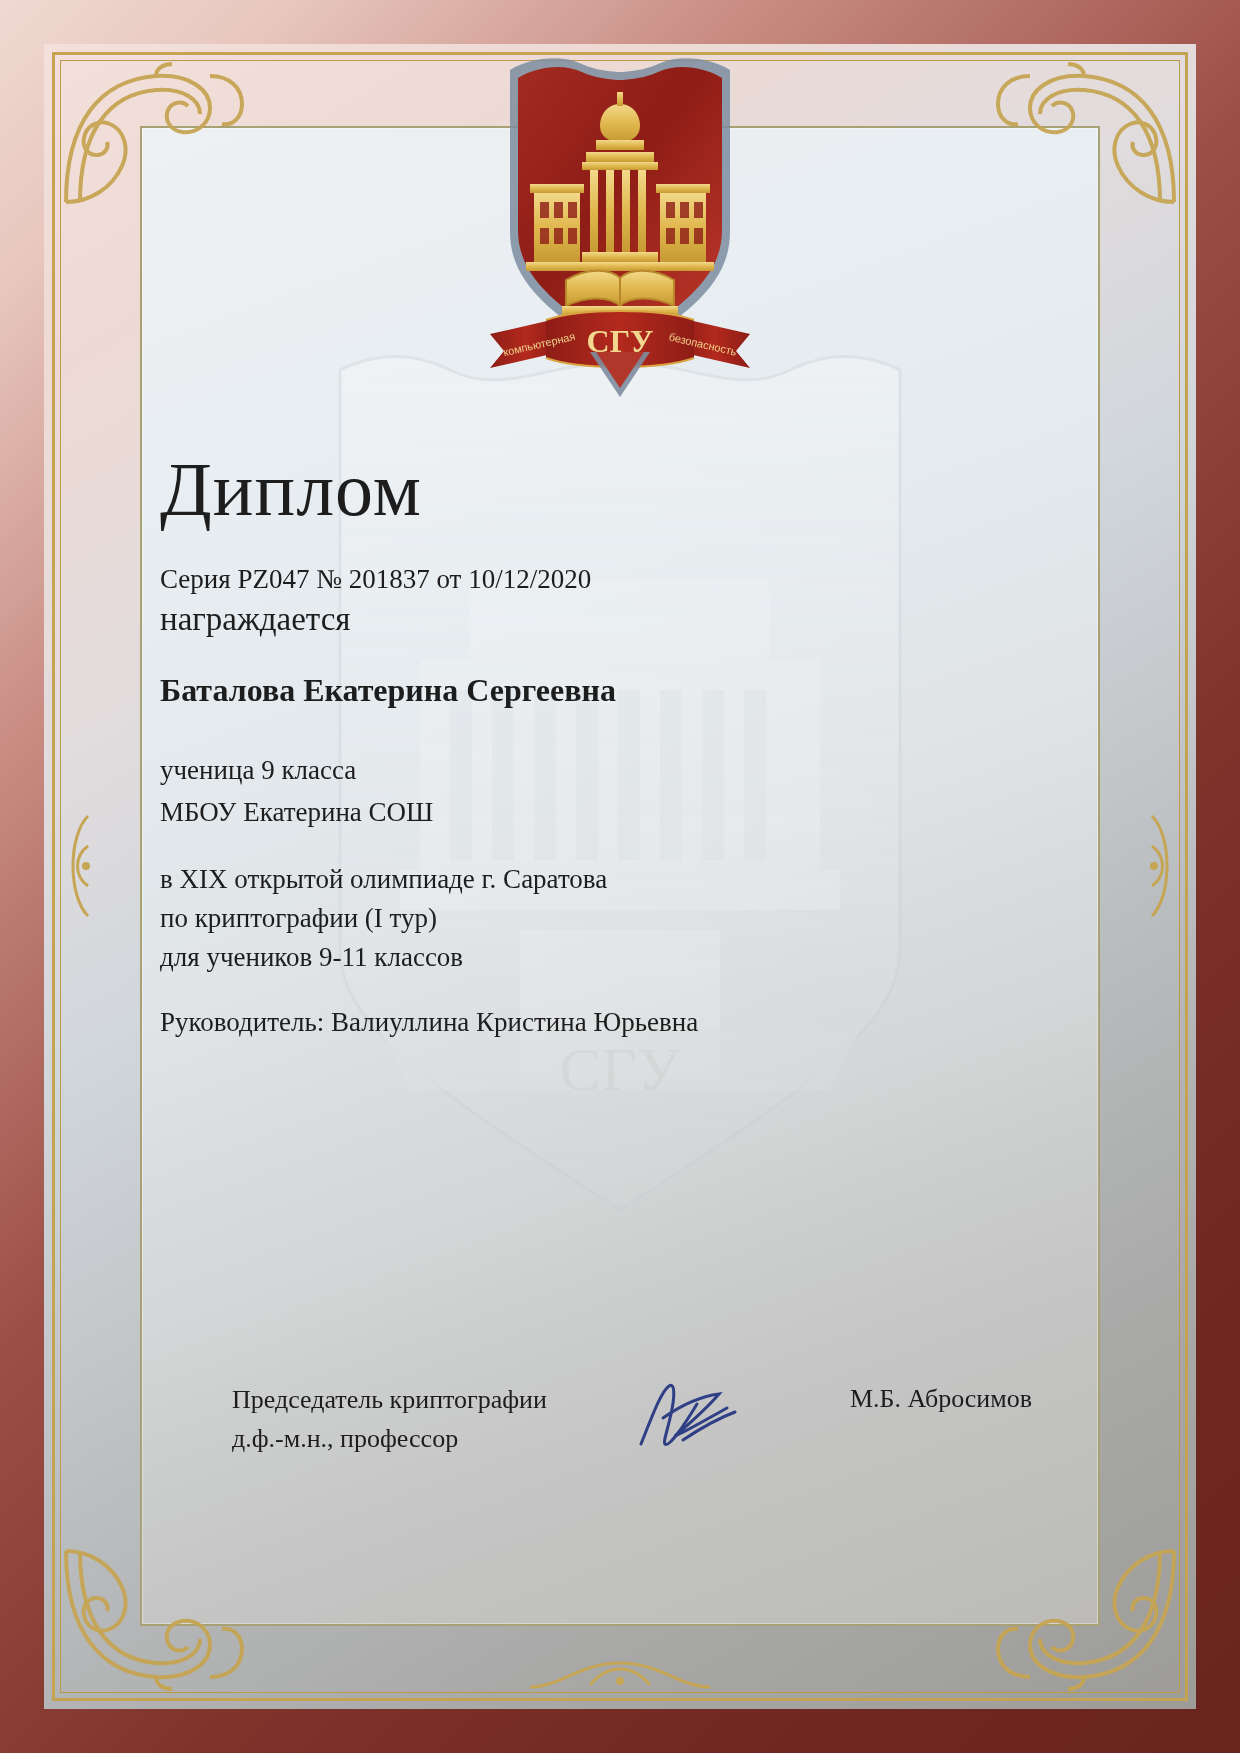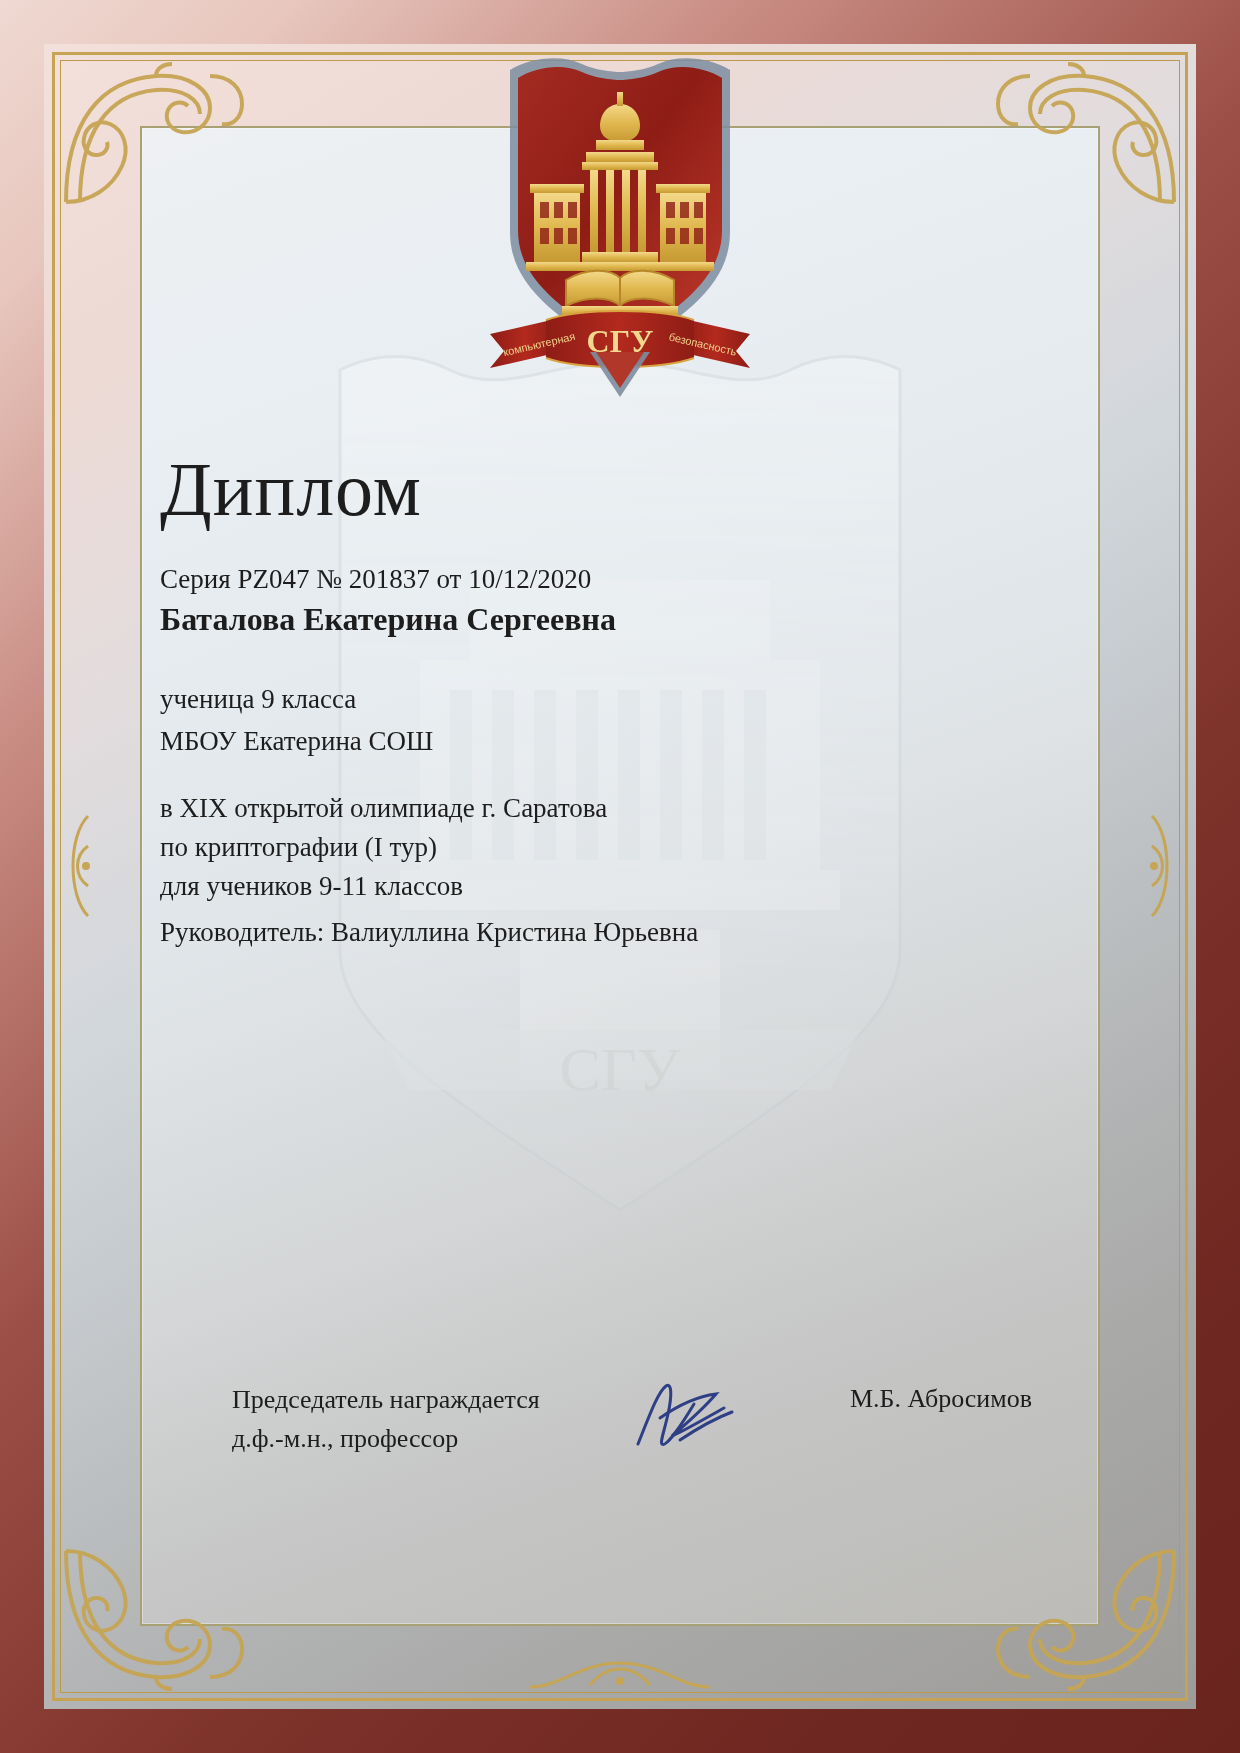--- a/index.html
+++ b/index.html
@@ -176,21 +176,21 @@
     font-size: 30px;
     font-weight: bold;
     margin: 0 0 66px 0;
   }
   .event-line {
     font-size: 27px;
     margin: 0 0 8px 0;
   }
   .supervisor {
     font-size: 27px;
-    margin: 15px 0 0 0;
+    margin: 34px 0 0 0;
   }
 
   
   .sign-row {
     position: absolute;
     left: 232px;
     top: 1380px;
     width: 800px;
     display: flex;
     align-items: flex-start;
@@ -399,32 +399,33 @@
       </g>
 
       <path d="M120 300 L180 300 L150 345 Z" fill="#7d8da0" opacity="0.9"></path>
       <path d="M126 300 L174 300 L150 336 Z" fill="#b0372a"></path>
     </svg>
   </div>
 
   <div class="content">
     <h1 class="title">Диплом</h1>
     <p class="series">Серия PZ047 № 201837 от 10/12/2020</p>
+    <p class="awarded">награждается</p>
     <p class="recipient">Баталова Екатерина Сергеевна</p>
     <p class="class-line">ученица 9 класса</p>
     <p class="school-line">МБОУ Екатерина СОШ</p>
     <p class="event-line">в XIX открытой олимпиаде г. Саратова</p>
     <p class="event-line">по криптографии (I тур)</p>
     <p class="event-line">для учеников 9-11 классов</p>
     <p class="supervisor">Руководитель: Валиуллина Кристина Юрьевна</p>
   </div>
 
   <div class="sign-row">
     <div class="sign-left">
-      <div>Председатель награждается</div>
+      <div>Председатель криптографии</div>
       <div>д.ф.-м.н., профессор</div>
     </div>
     <div class="sign-mid">
       <svg viewBox="0 0 150 80" fill="none" stroke="#2f3f86" stroke-width="3" stroke-linecap="round">
         <path d="M18 70 C30 40 38 18 46 12 C52 8 52 22 48 40 C44 58 40 68 42 70 C46 74 62 50 74 30"></path>
         <path d="M40 44 C60 30 80 22 96 20 C84 34 66 50 52 62 C62 58 86 44 104 34"></path>
         <path d="M60 66 C78 54 96 44 112 38"></path>
       </svg>
     </div>
     <div class="sign-right">М.Б. Абросимов</div>

